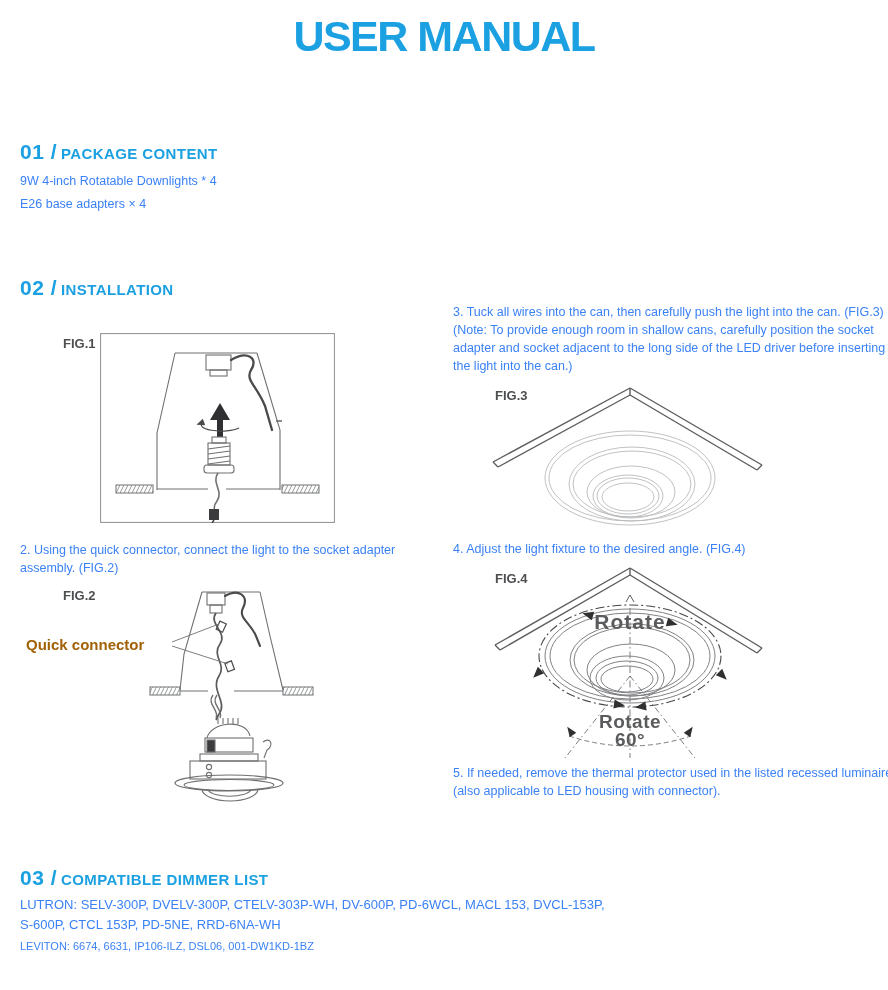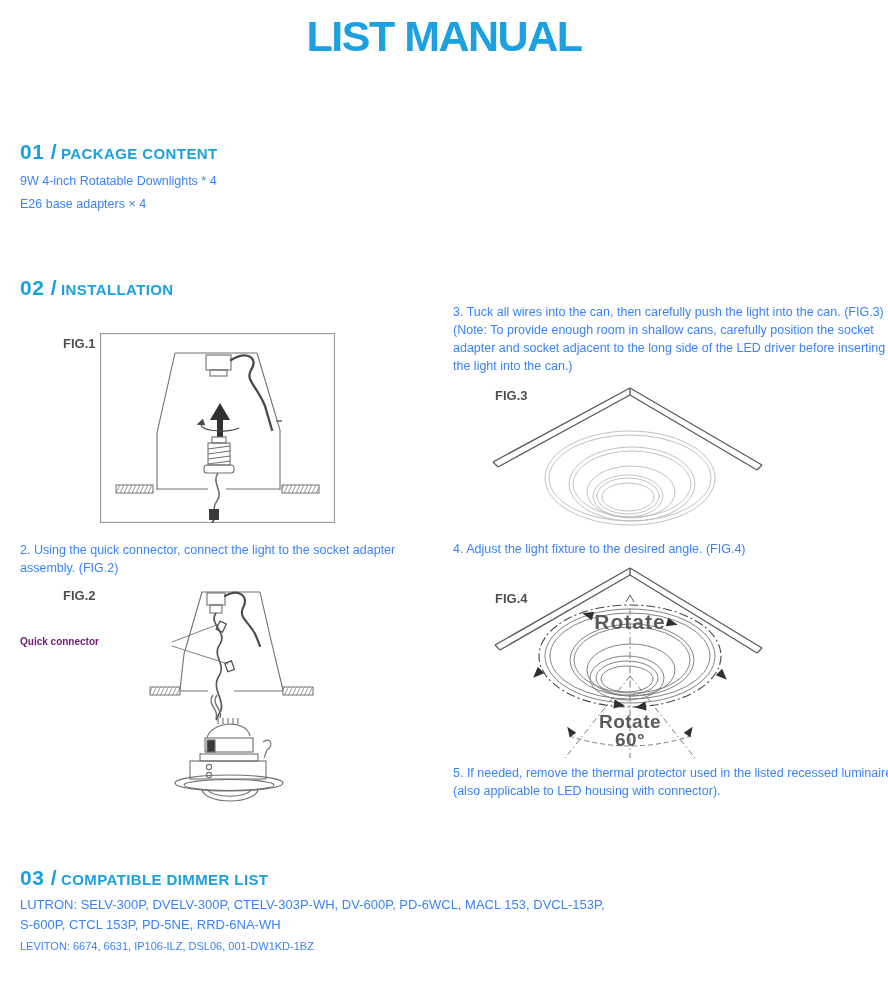--- a/index.html
+++ b/index.html
@@ -6,32 +6,32 @@
   body{width:888px;height:990px;position:relative;font-family:"Liberation Sans",sans-serif;color:#58595b;}
   .page{position:absolute;inset:0;width:888px;height:990px;background:#fff;overflow:hidden;}
   h1.doc-title{position:absolute;top:12px;left:0;width:888px;text-align:center;margin:0;
     font-size:43px;font-weight:bold;letter-spacing:-1.5px;color:#1ba0e2;}
   .sec-header{position:absolute;color:#1ba0e2;white-space:nowrap;}
   .sec-num{font-size:21px;font-weight:bold;letter-spacing:0.5px;text-align:center;}
   .sec-title{font-size:15px;font-weight:bold;letter-spacing:0.4px;margin-left:4px;}
   .body-text{position:absolute;font-size:12.5px;line-height:18px;color:#3b82f6;}
   .pkg-item{margin-bottom:5px;}
   .fig-label{position:absolute;font-size:13px;font-weight:bold;color:#4d4e50;white-space:nowrap;}
-  .qc-label{position:absolute;font-size:10px;font-weight:bold;color:#701a75;white-space:nowrap;z-index:3;}
+  .qc-label{position:absolute;font-size:15px;font-weight:bold;color:#a16207;white-space:nowrap;z-index:3;margin-left:6px;}
   .fig-svg{position:absolute;}
   svg text{font-family:"Liberation Sans",sans-serif;}
   .svg-rotate-txt{font-size:21px;font-weight:600;fill:#5a5b5d;letter-spacing:1px;}
   .svg-rotate-txt2{font-size:19px;font-weight:600;fill:#5a5b5d;letter-spacing:0.5px;}
 </style>
 </head>
 <body>
 
 <div class="page">
 
-  <h1 class="doc-title">LIST MANUAL</h1>
+  <h1 class="doc-title">USER MANUAL</h1>
 
   <div class="sec-header" style="top:140px;left:20px;">
     <span class="sec-num">01 /</span><span class="sec-title">PACKAGE CONTENT</span>
   </div>
   <div class="body-text" style="top:172px;left:20px;width:450px;">
     <div class="pkg-item">9W 4-inch Rotatable Downlights * 4</div>
     <div class="pkg-item">E26 base adapters × 4</div>
   </div>
 
   <div class="sec-header" style="top:276px;left:20px;">
@@ -146,21 +146,21 @@
       <ellipse cx="179" cy="105" rx="59" ry="33"></ellipse>
       <ellipse cx="178" cy="113" rx="44" ry="26"></ellipse>
       <ellipse cx="175" cy="117" rx="35" ry="21"></ellipse>
       <ellipse cx="175" cy="117" rx="31" ry="18"></ellipse>
       <ellipse cx="175" cy="118" rx="26" ry="14"></ellipse>
     </g>
   </svg>
 
   <div class="body-text" style="top:540px;left:453px;width:452px;">4. Adjust the light fixture to the desired angle. (FIG.4)</div>
 
-  <div class="fig-label" style="top:591px;left:495px;">FIG.4</div>
+  <div class="fig-label" style="top:571px;left:495px;">FIG.4</div>
   <svg class="fig-svg" style="top:558px;left:453px;" width="350" height="205" viewBox="0 0 350 205">
     <g fill="none" stroke="#5c5d5f" stroke-width="1.4">
       <path d="M177,10 L42,87 M177,10 L309,90"></path>
       <path d="M177,17 L47,92 M177,17 L304,95"></path>
       <path d="M177,10 V17 M42,87 L47,92 M309,90 L304,95"></path>
     </g>
     <g fill="none" stroke="#5c5d5f" stroke-width="1">
       <path d="M173,44 L177,37 L181,44"></path>
       <path d="M177,50 V200" stroke-width="0.8" stroke-dasharray="7 3 1.5 3"></path>
     </g>

